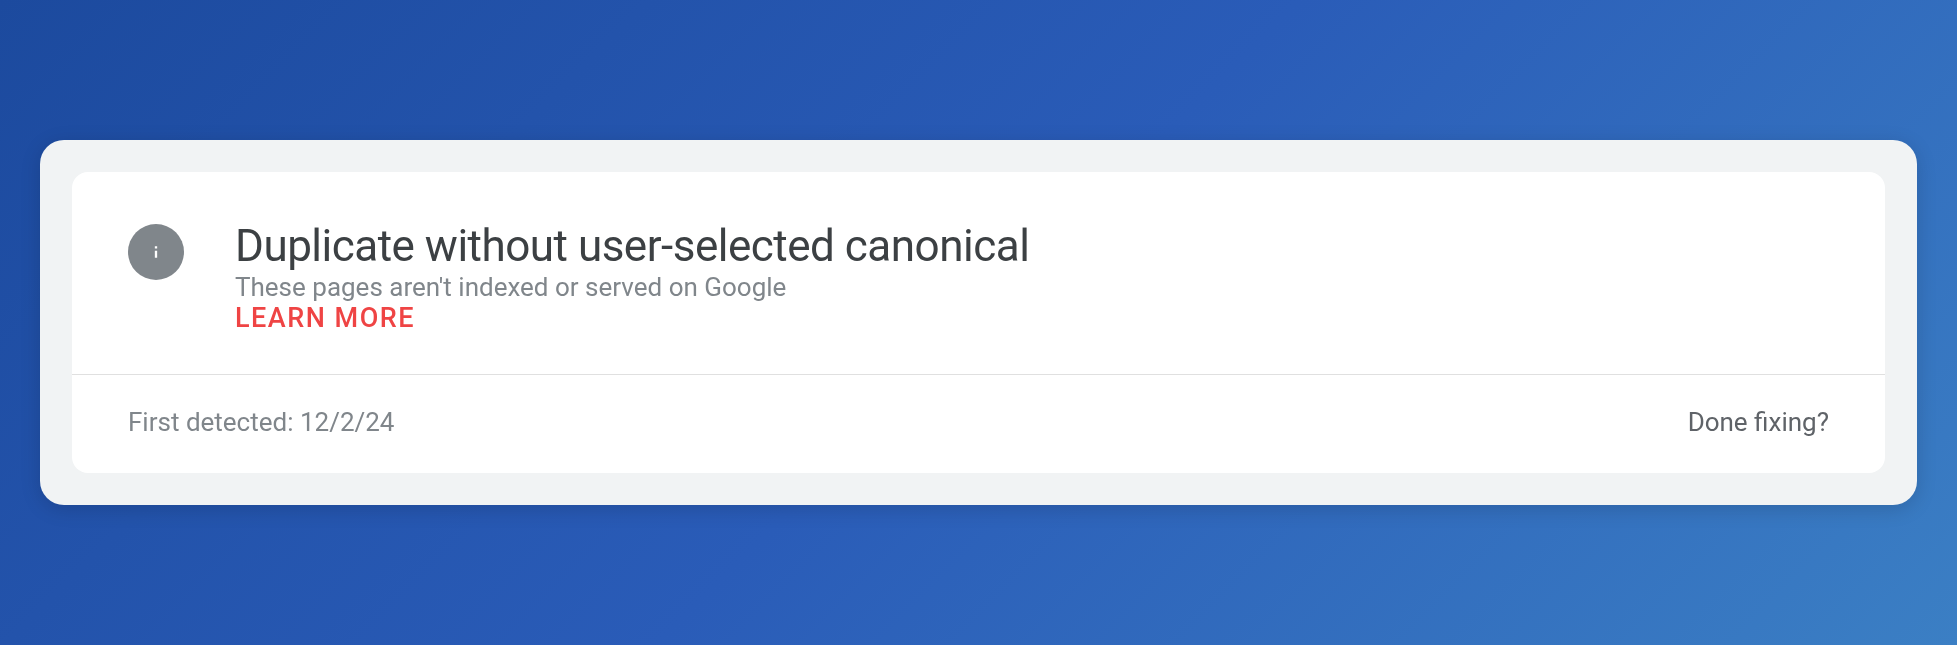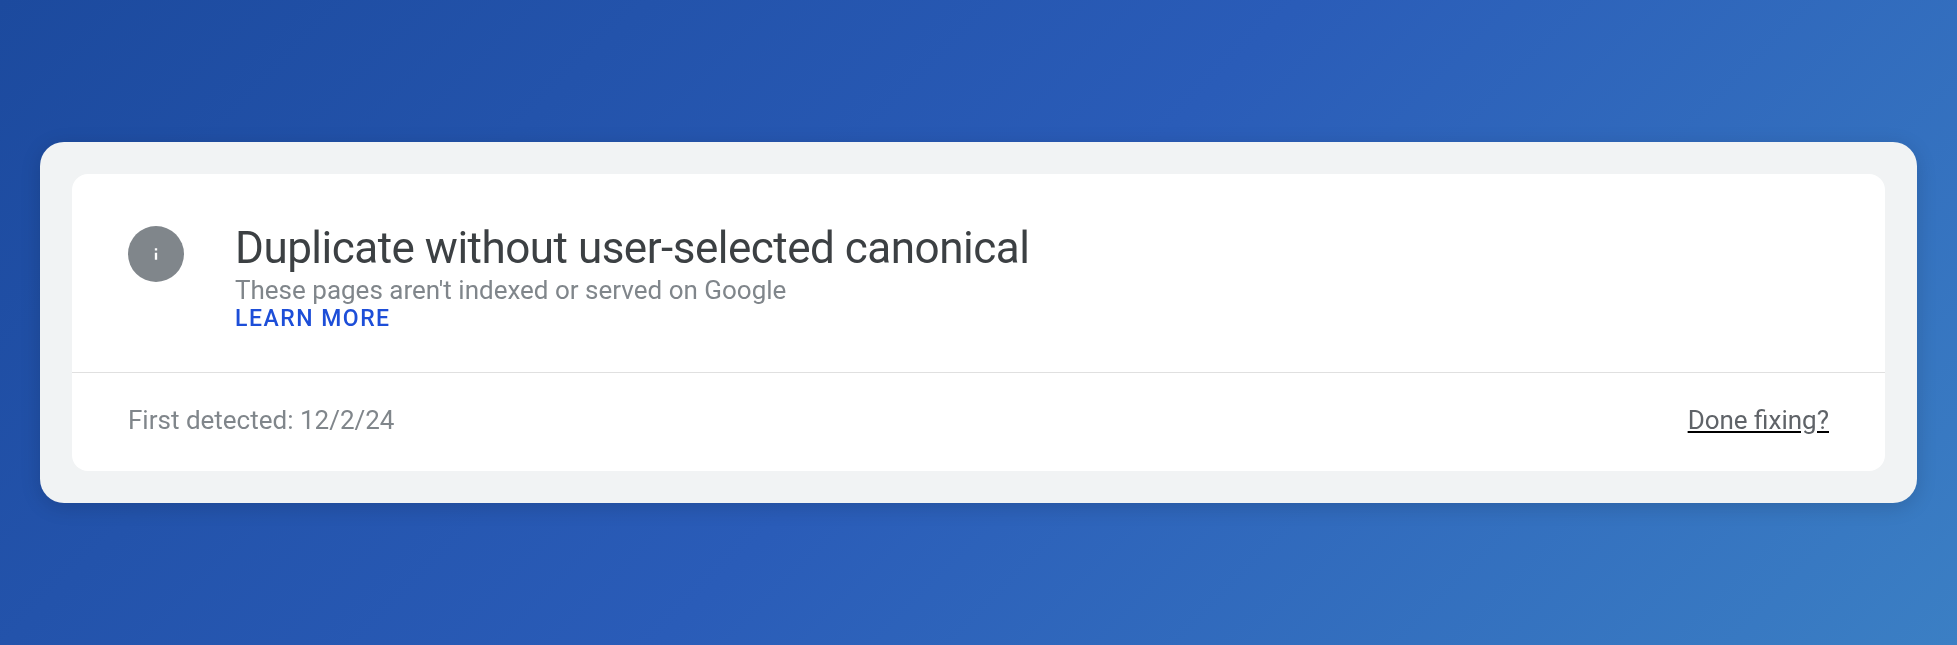--- a/index.html
+++ b/index.html
@@ -61,23 +61,23 @@
       letter-spacing: -0.5px;
       line-height: 1.2;
     }
     .subtitle {
       font-size: 26px;
       font-weight: 400;
       color: #80868b;
       margin-top: 0;
     }
     .learn-more {
-      font-size: 23px;
+      font-size: 27px;
       font-weight: 500;
-      color: #1d4ed8;
+      color: #ef4444;
       letter-spacing: 1.5px;
       text-transform: uppercase;
       cursor: pointer;
       display: inline-block;
     }
     .divider {
       height: 1px;
       background: #e0e0e0;
       width: 100%;
     }
@@ -89,21 +89,20 @@
     }
     .detected-text {
       font-size: 26px;
       color: #80868b;
       font-weight: 400;
     }
     .footer-right {
       display: flex;
       align-items: center;
       gap: 16px;
-      text-decoration: underline;
     }
     .done-fixing {
       font-size: 26px;
       color: #5f6368;
       font-weight: 400;
     }
     .validate-btn {
       background: #5f6368;
       color: #ffffff;
       border: none;

